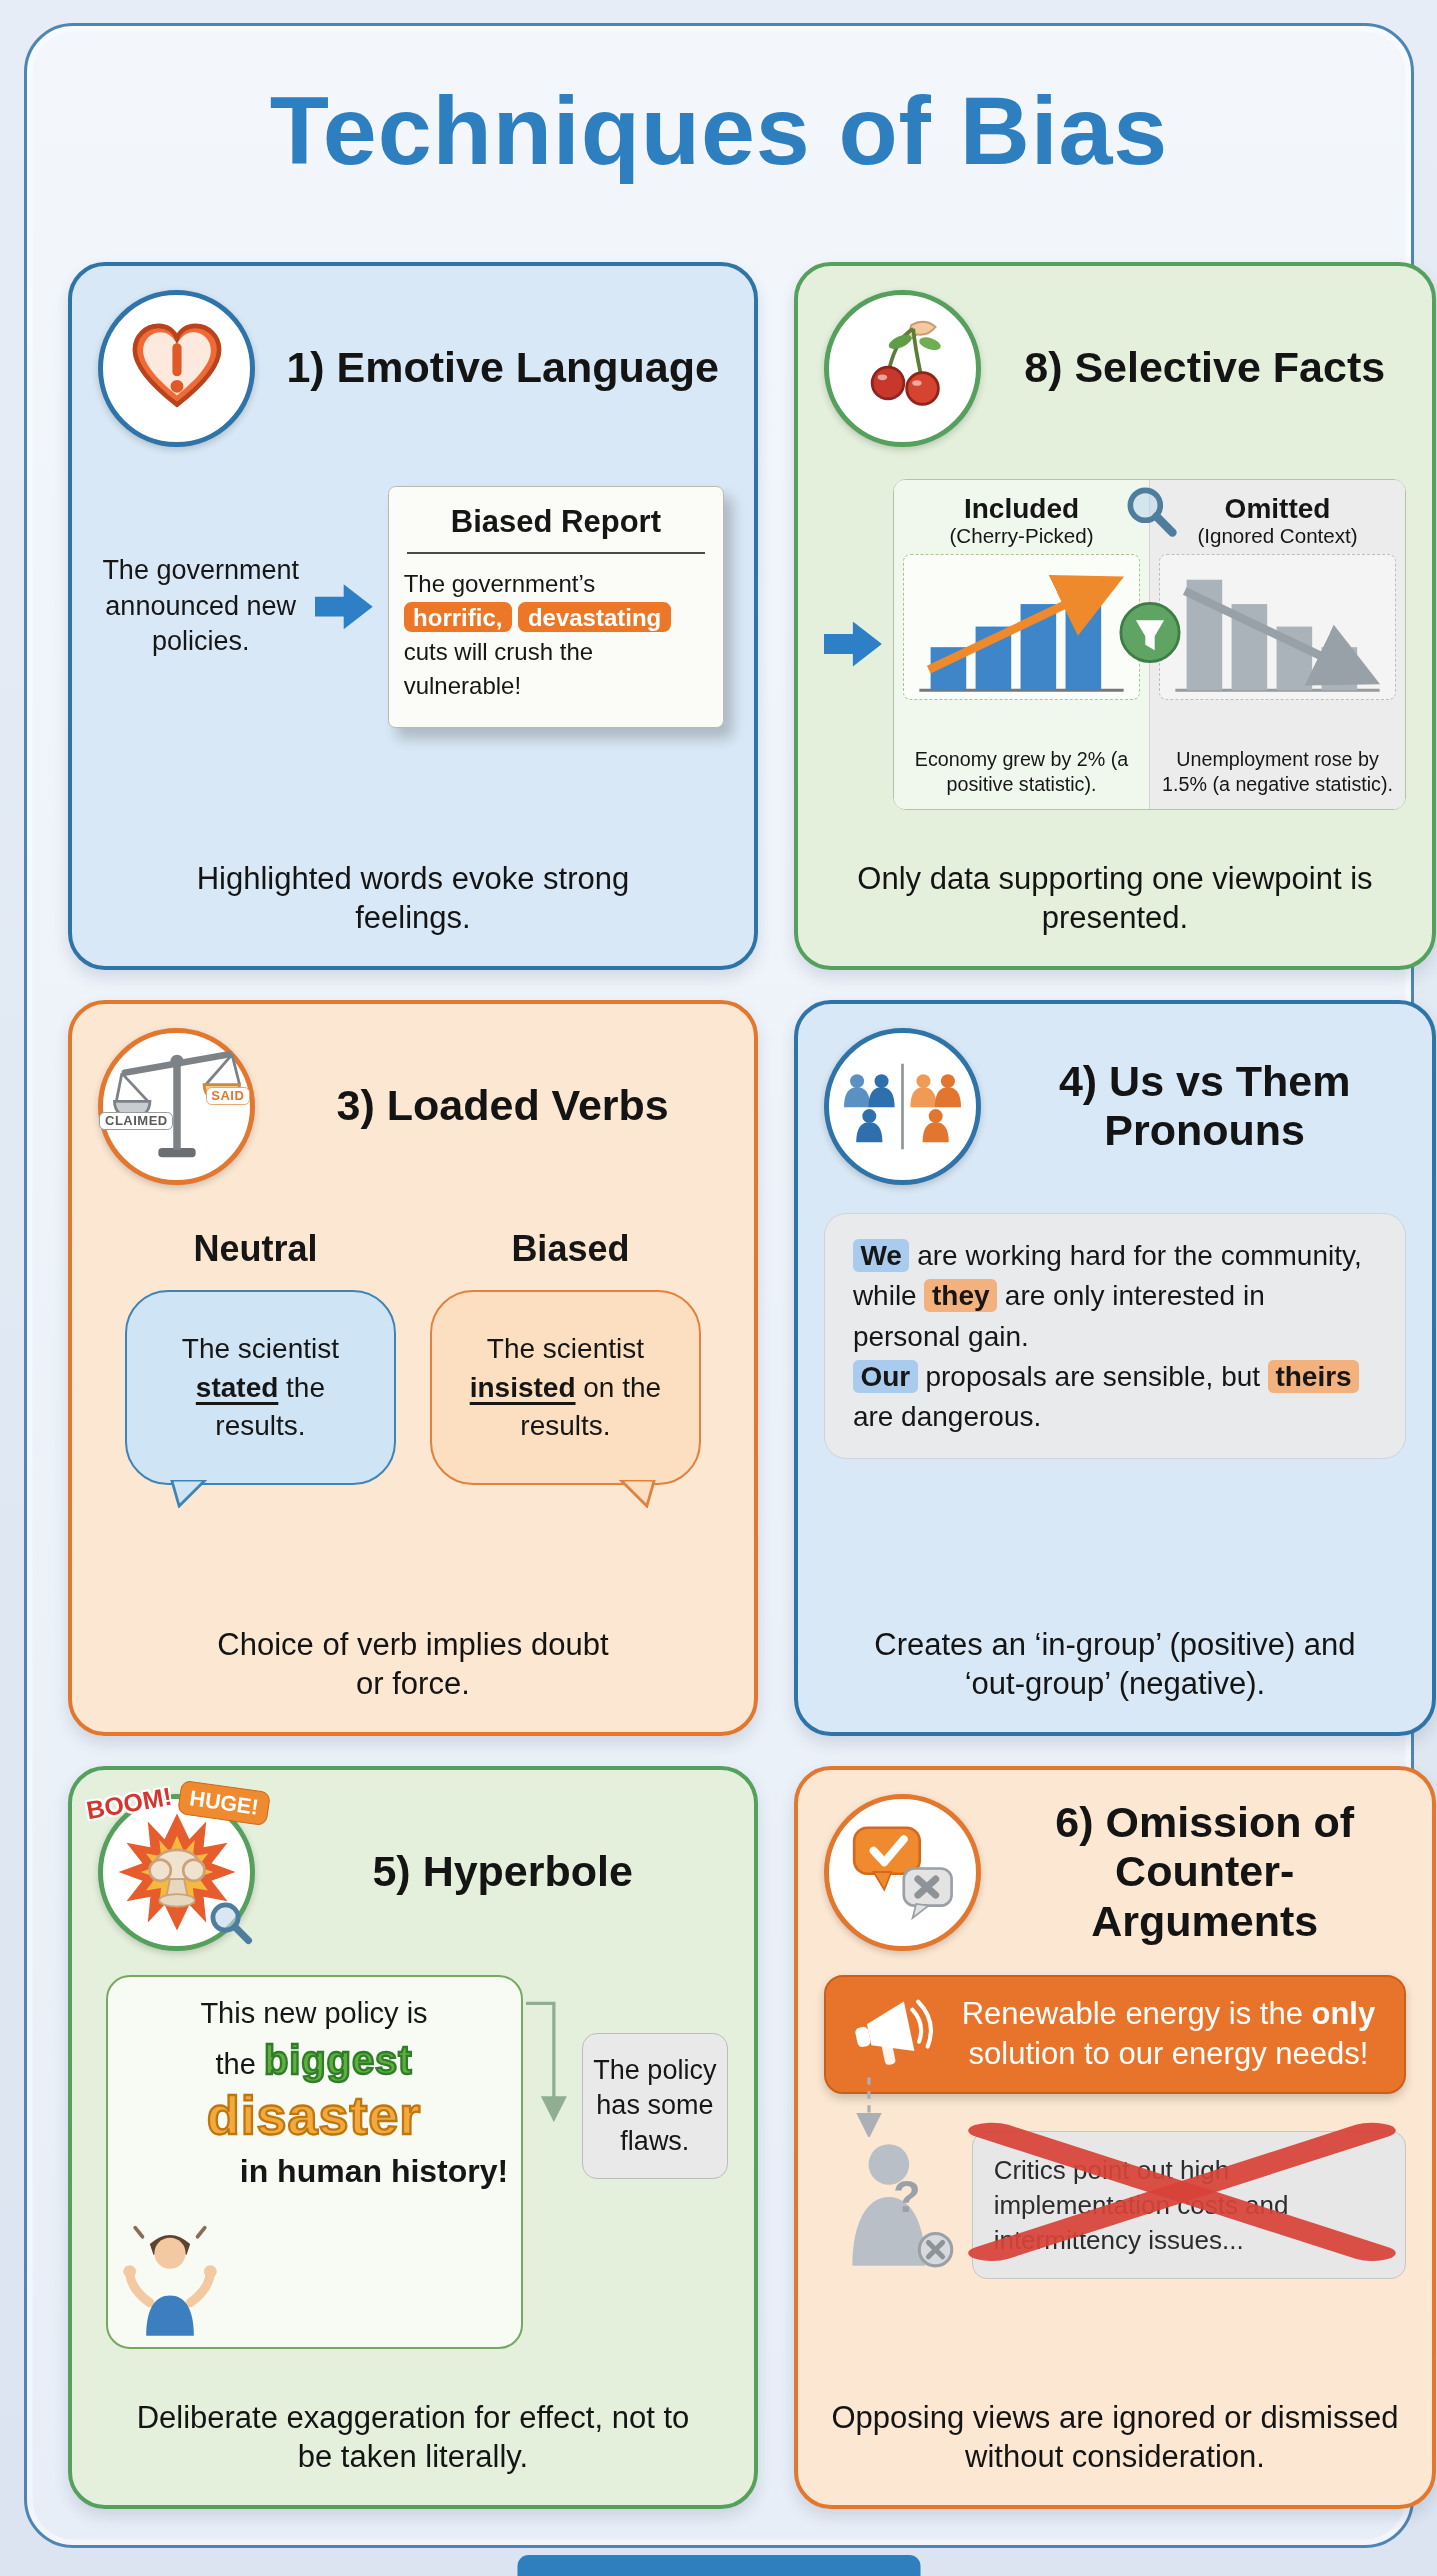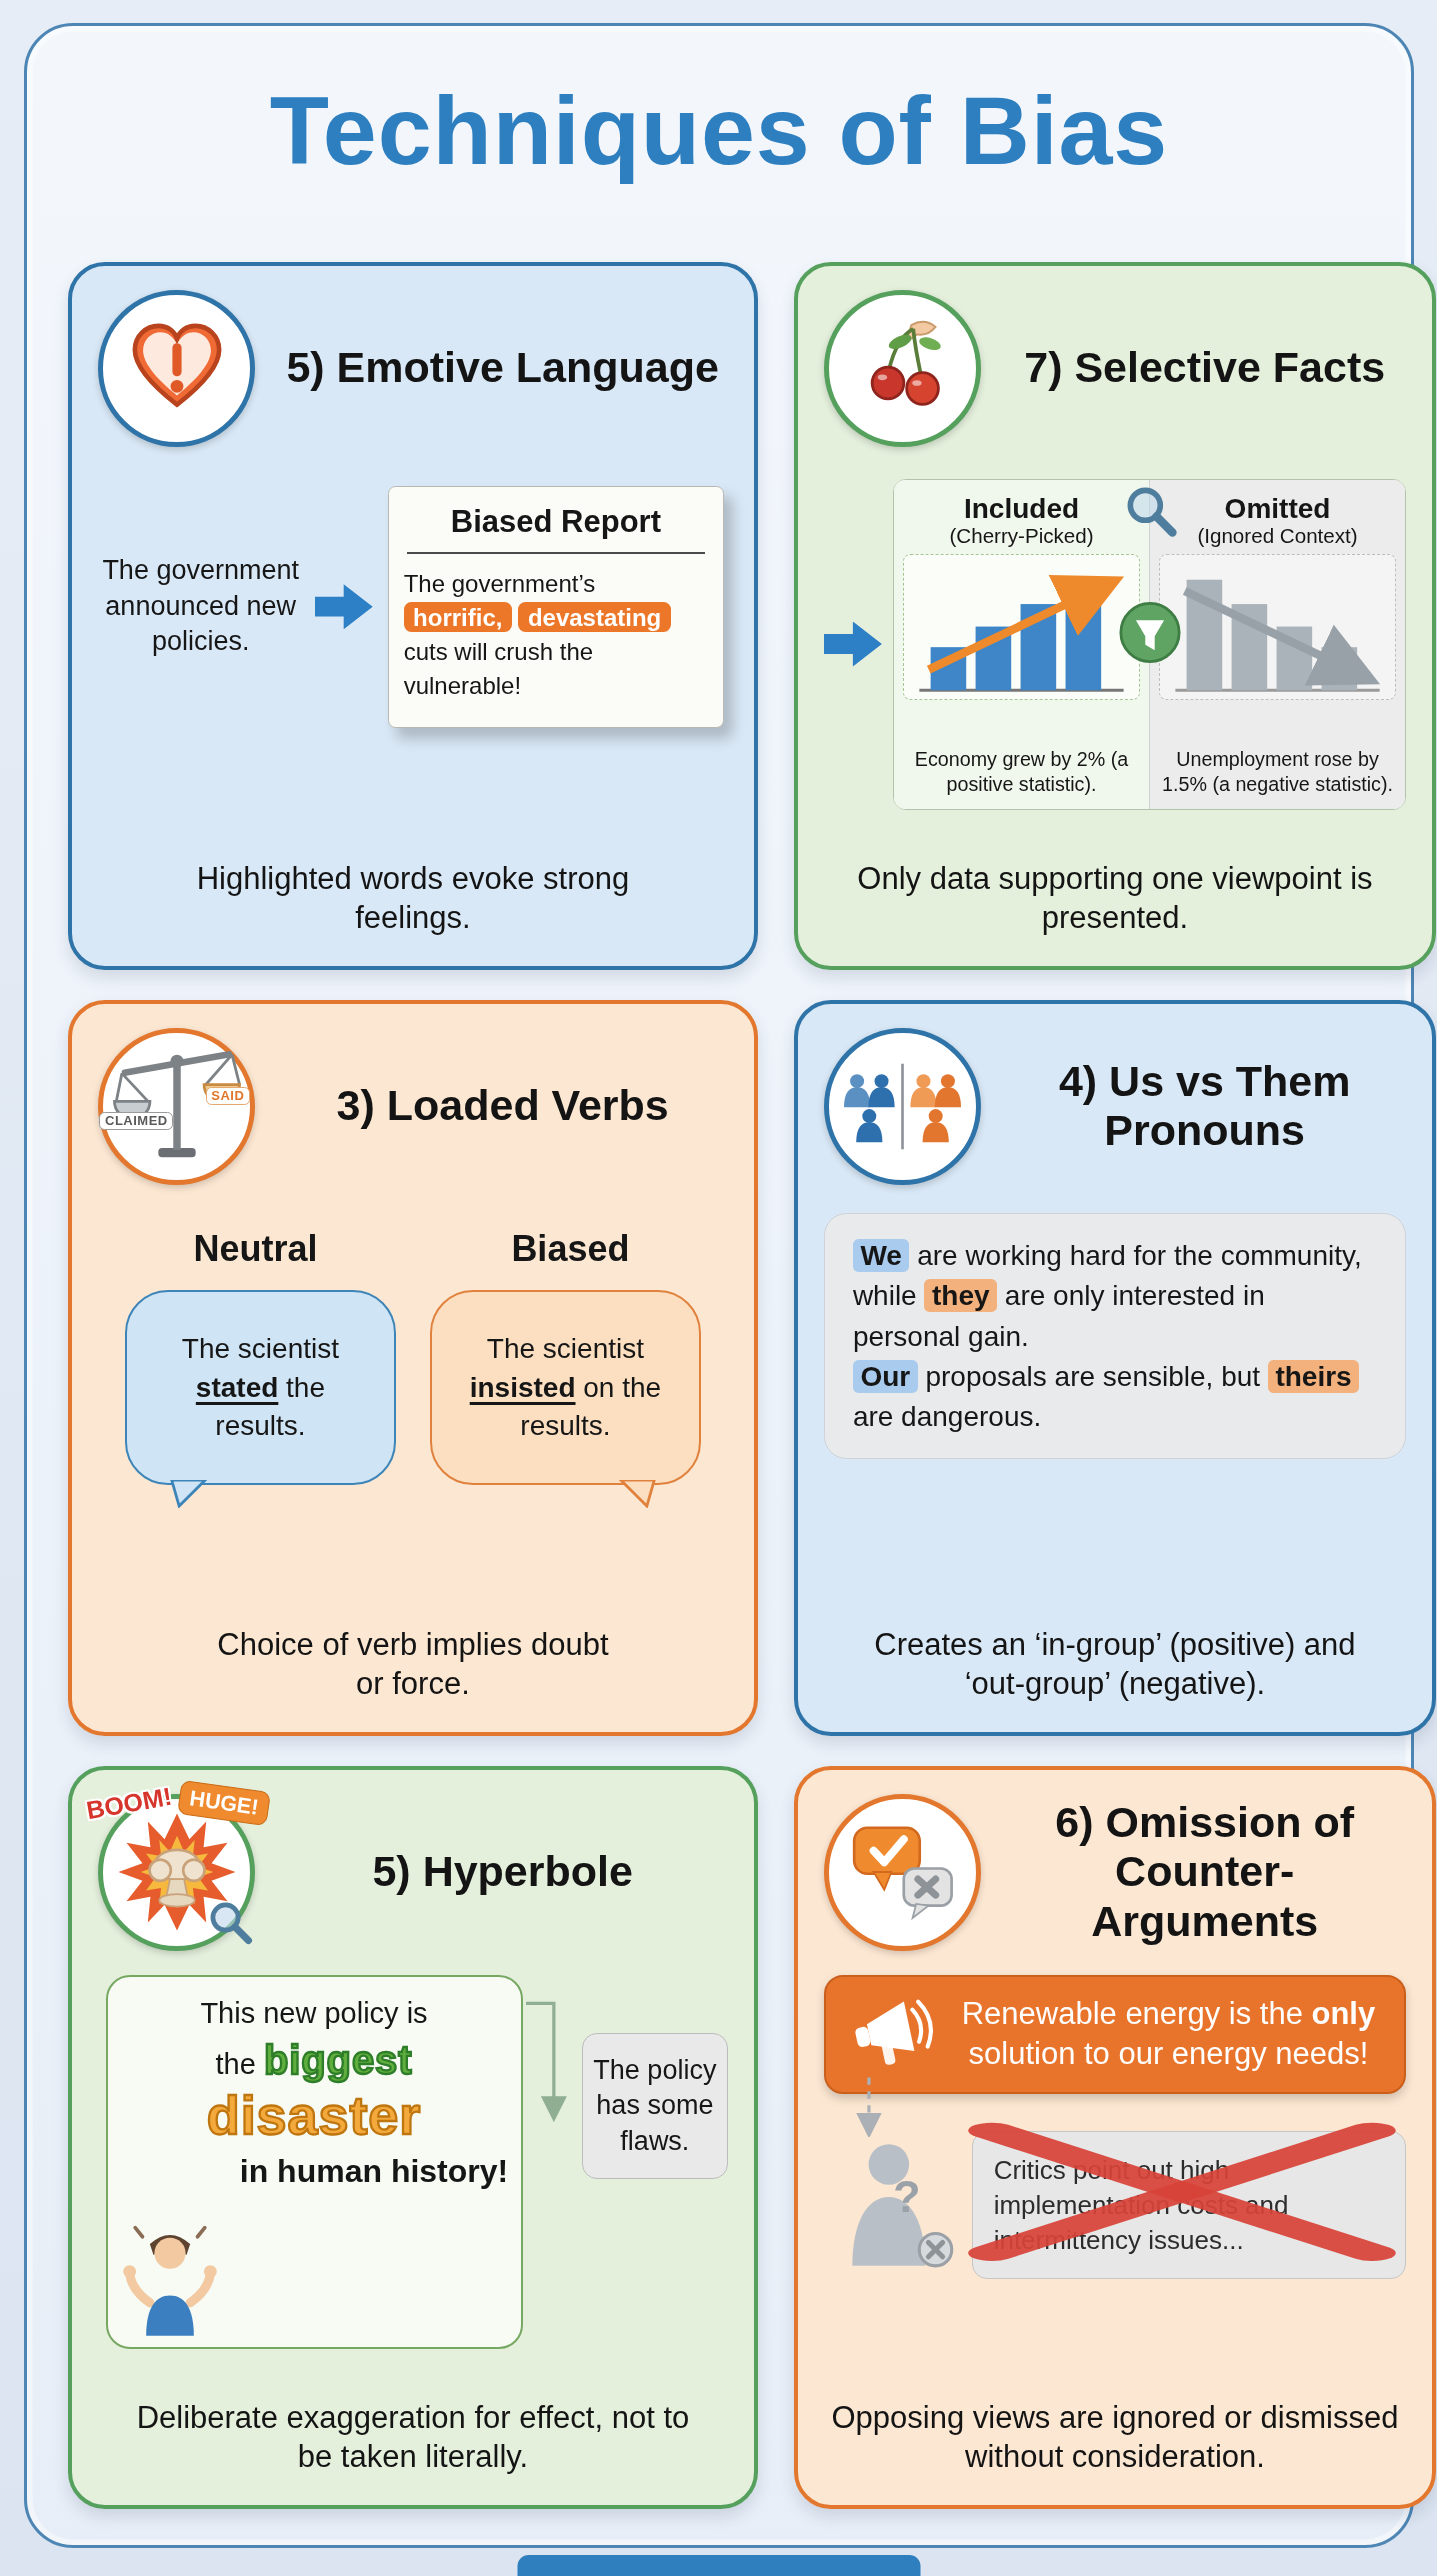--- a/index.html
+++ b/index.html
@@ -160,21 +160,21 @@
       <section class="card c-blue">
         <div class="card-head">
           <div class="icon-circle ring-blue">
             <svg width="110" height="110" viewBox="0 0 120 120">
               <path d="M60 100 C28 75 14 56 14 40 C14 25 26 14 40 14 C49 14 57 19 60 28 C63 19 71 14 80 14 C94 14 106 25 106 40 C106 56 92 75 60 100 Z" fill="#ef6a35" stroke="#b8431d" stroke-width="5"></path>
               <path d="M60 90 C34 69 23 53 23 41 C23 29 32 21 42 21 C50 21 56 26 60 34 C64 26 70 21 78 21 C88 21 97 29 97 41 C97 53 86 69 60 90 Z" fill="#fde9dd"></path>
               <rect x="55" y="33" width="10" height="36" rx="5" fill="#e05a28"></rect>
               <circle cx="60" cy="80" r="7" fill="#e05a28"></circle>
             </svg>
           </div>
-          <h2 class="card-title">5) Emotive Language</h2>
+          <h2 class="card-title">1) Emotive Language</h2>
         </div>
 
         <div class="p1-row">
           <div class="p1-source">The government announced new policies.</div>
           <div class="arrow a-blue"></div>
           <div class="report">
             <div class="report-h">Biased Report</div>
             <p class="report-p"><span>The government’s </span><span class="hl">horrific,</span> <span class="hl">devastating</span><span> cuts will crush the vulnerable!</span></p>
           </div>
         </div>
@@ -190,21 +190,21 @@
               <path d="M46 62 Q54 28 72 18" stroke="#5a7d3a" stroke-width="4" fill="none"></path>
               <path d="M80 66 Q74 38 72 18" stroke="#5a7d3a" stroke-width="4" fill="none"></path>
               <ellipse cx="58" cy="32" rx="13" ry="6" fill="#5f9e46" transform="rotate(-24 58 32)"></ellipse>
               <ellipse cx="90" cy="34" rx="12" ry="6" fill="#6fae52" transform="rotate(18 90 34)"></ellipse>
               <circle cx="45" cy="76" r="17" fill="#c9372c" stroke="#8e241c" stroke-width="3"></circle>
               <circle cx="82" cy="82" r="17" fill="#d6432f" stroke="#8e241c" stroke-width="3"></circle>
               <ellipse cx="39" cy="70" rx="5" ry="3" fill="#fff" opacity=".55"></ellipse>
               <ellipse cx="76" cy="76" rx="5" ry="3" fill="#fff" opacity=".55"></ellipse>
             </svg>
           </div>
-          <h2 class="card-title">7) Selective Facts</h2>
+          <h2 class="card-title">8) Selective Facts</h2>
         </div>
 
         <div class="p2-row">
           <div class="arrow a-blue"></div>
           <div class="facts">
             <div class="magnifier-top">
               <svg width="58" height="58" viewBox="0 0 62 62">
                 <circle cx="26" cy="26" r="16" fill="rgba(190,215,235,.55)" stroke="#4f7d9e" stroke-width="6"></circle>
                 <line x1="38" y1="38" x2="55" y2="55" stroke="#4f7d9e" stroke-width="9" stroke-linecap="round"></line>
               </svg>

